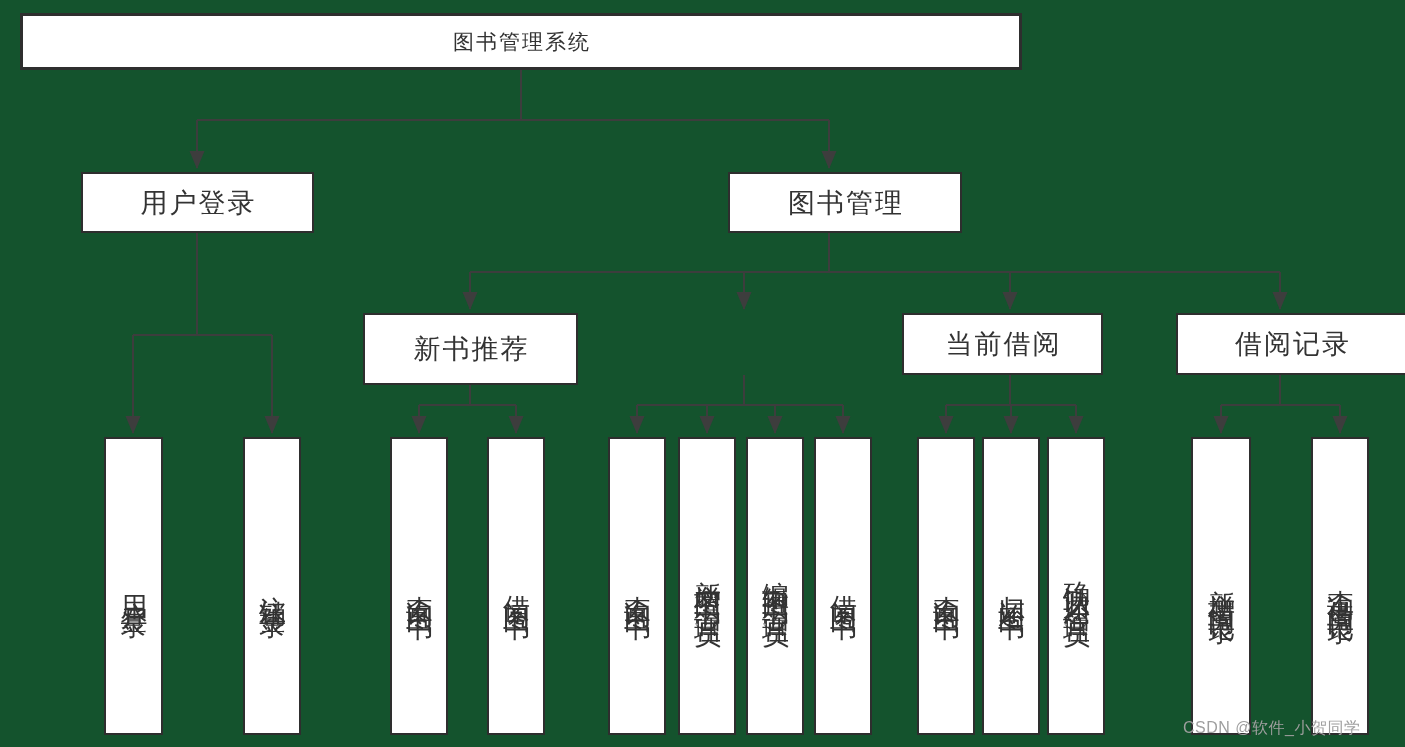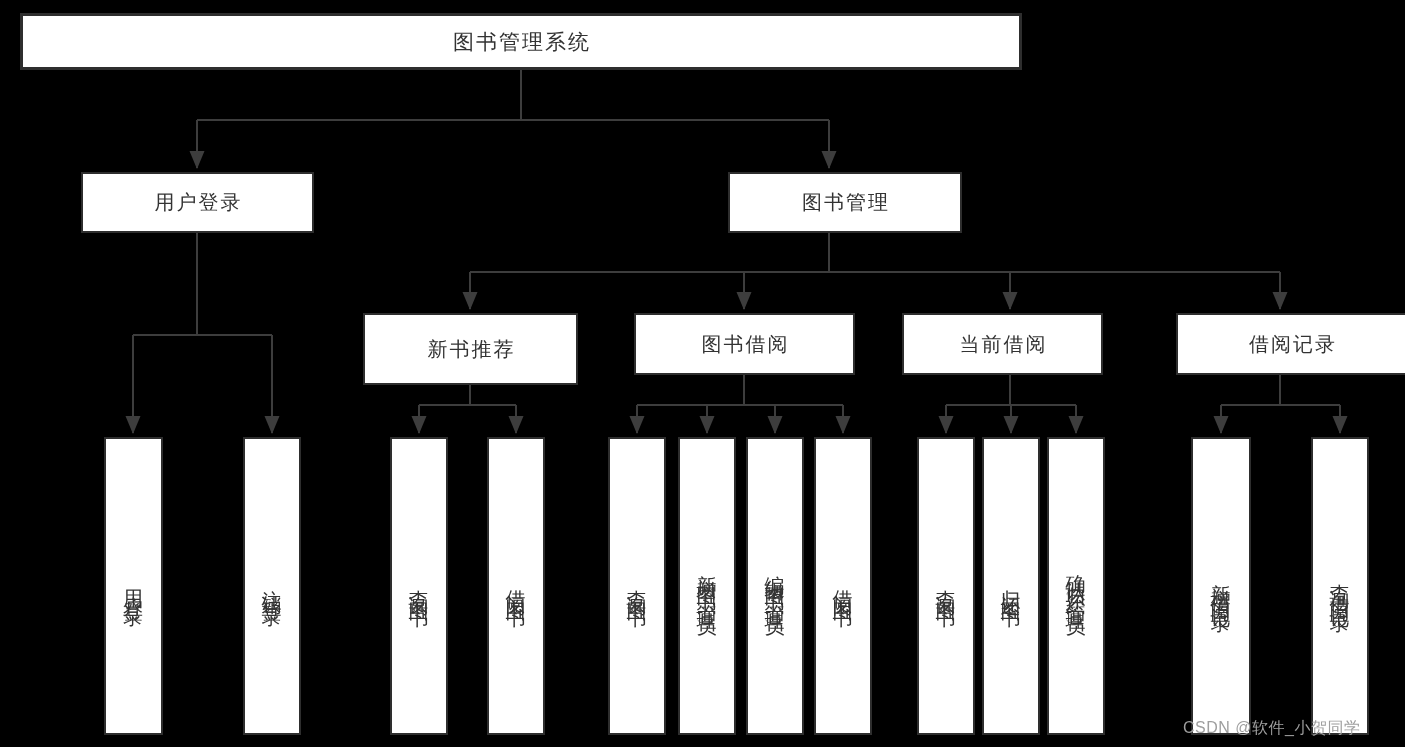--- a/index.html
+++ b/index.html
@@ -6,34 +6,34 @@
     --line:#3d3d3d;
     --border:#2e2e2e;
     --text:#333333;
     --watermark:#9e9e9e;
   }
   html,body{margin:0;padding:0;background:#ffffff;}
   body{font-family:"Liberation Sans","DejaVu Sans",sans-serif;}
   .stage{
     position:relative;
     width:1405px;height:747px;
-    background:#000000;
+    background:#14532d;
     overflow:hidden;
   }
   .connectors{
     position:absolute;left:0;top:0;width:1405px;height:747px;
   }
   .node{
     position:absolute;
     box-sizing:border-box;
     background:#ffffff;
     border:2px solid var(--border);
     color:var(--text);
     display:flex;align-items:center;justify-content:center;
-    font-size:20px;
+    font-size:27px;
   }
   .hnode{letter-spacing:2px;text-indent:2px;white-space:nowrap;}
   .root{border-width:3px;font-size:21px;}
   .vnode span{
     writing-mode:vertical-rl;
     text-orientation:mixed;
     letter-spacing:6px;
     line-height:1;
     display:block;
   }
@@ -101,21 +101,20 @@
       <path d="M1340,405 V433" marker-end="url(#arrow)"></path>
     </g>
   </svg>
 
   <div class="node hnode root" style="left:20px;top:13px;width:1002px;height:57px;">图书管理系统</div>
 
   <div class="node hnode" style="left:81px;top:172px;width:233px;height:61px;">用户登录</div>
   <div class="node hnode" style="left:728px;top:172px;width:234px;height:61px;">图书管理</div>
 
   <div class="node hnode" style="left:363px;top:313px;width:215px;height:72px;">新书推荐</div>
-  <div class="node hnode" style="left:634px;top:313px;width:221px;height:62px;">图书借阅</div>
   <div class="node hnode" style="left:902px;top:313px;width:201px;height:62px;">当前借阅</div>
   <div class="node hnode" style="left:1176px;top:313px;width:232px;height:62px;">借阅记录</div>
 
   <div class="node vnode" style="left:104px;top:437px;width:59px;height:298px;">
     <span>用户登录</span>
     </div>
   <div class="node vnode" style="left:243px;top:437px;width:58px;height:298px;">
     <span>注销登录</span>
     </div>
 

